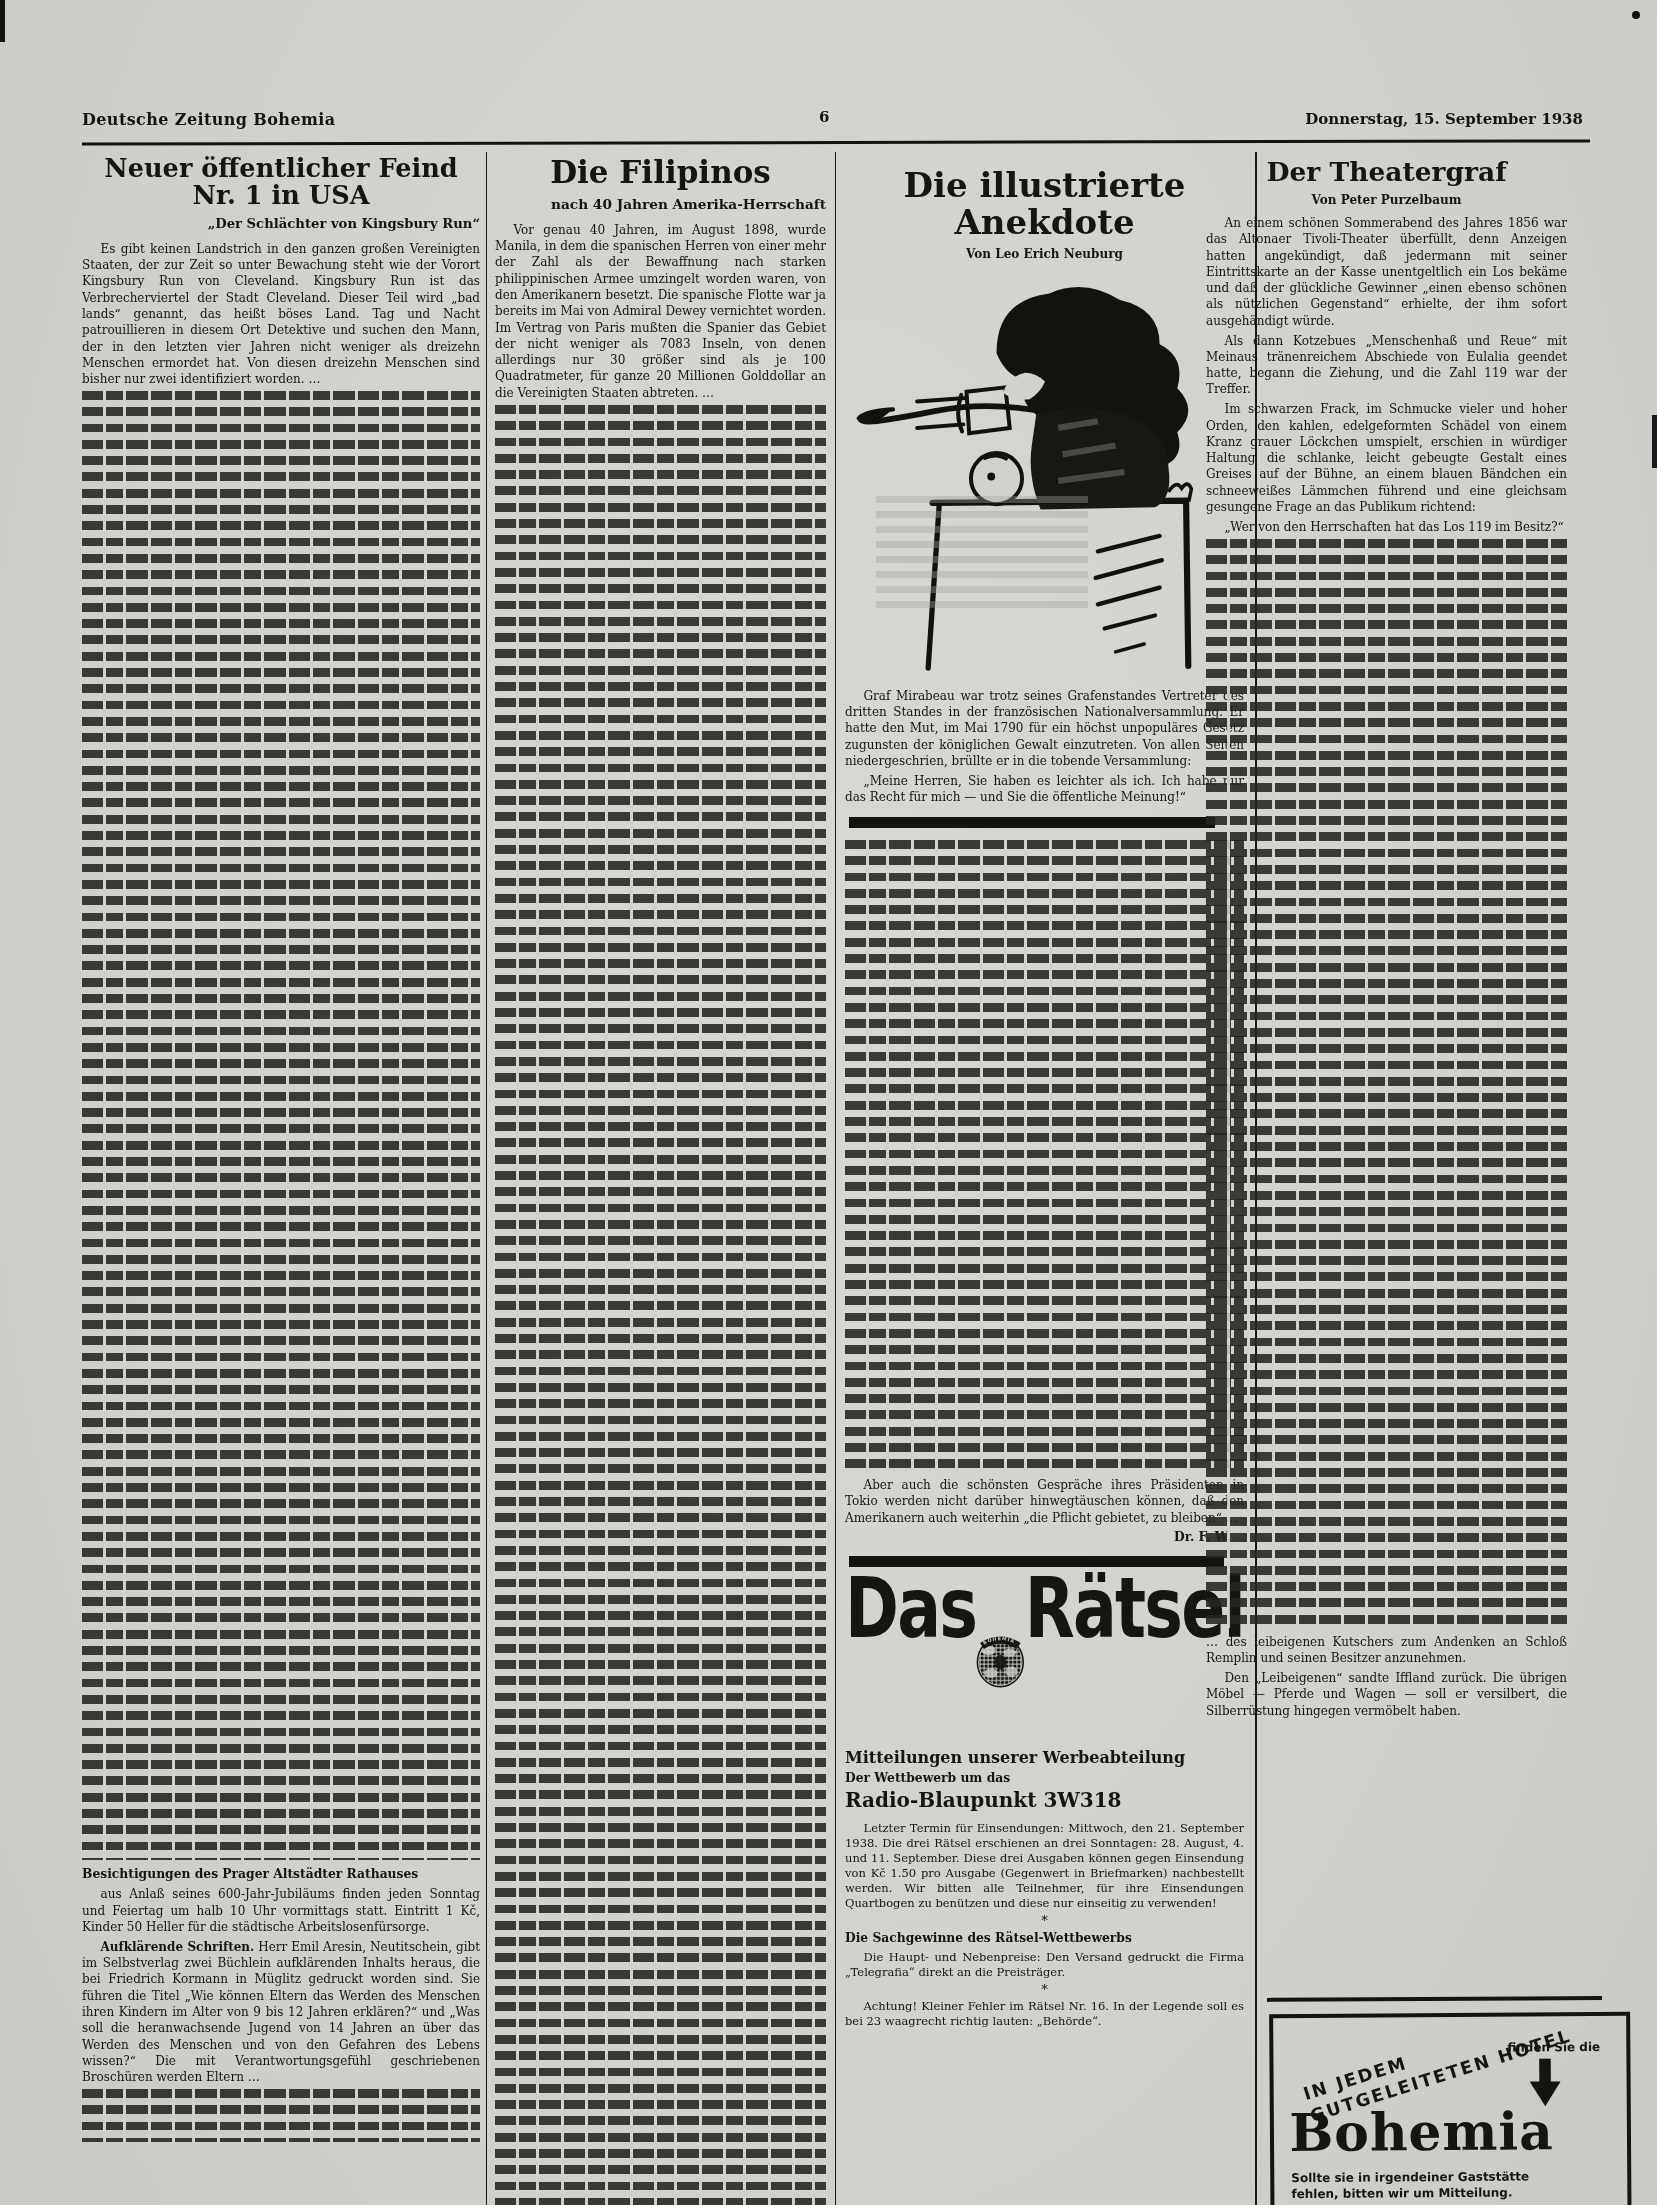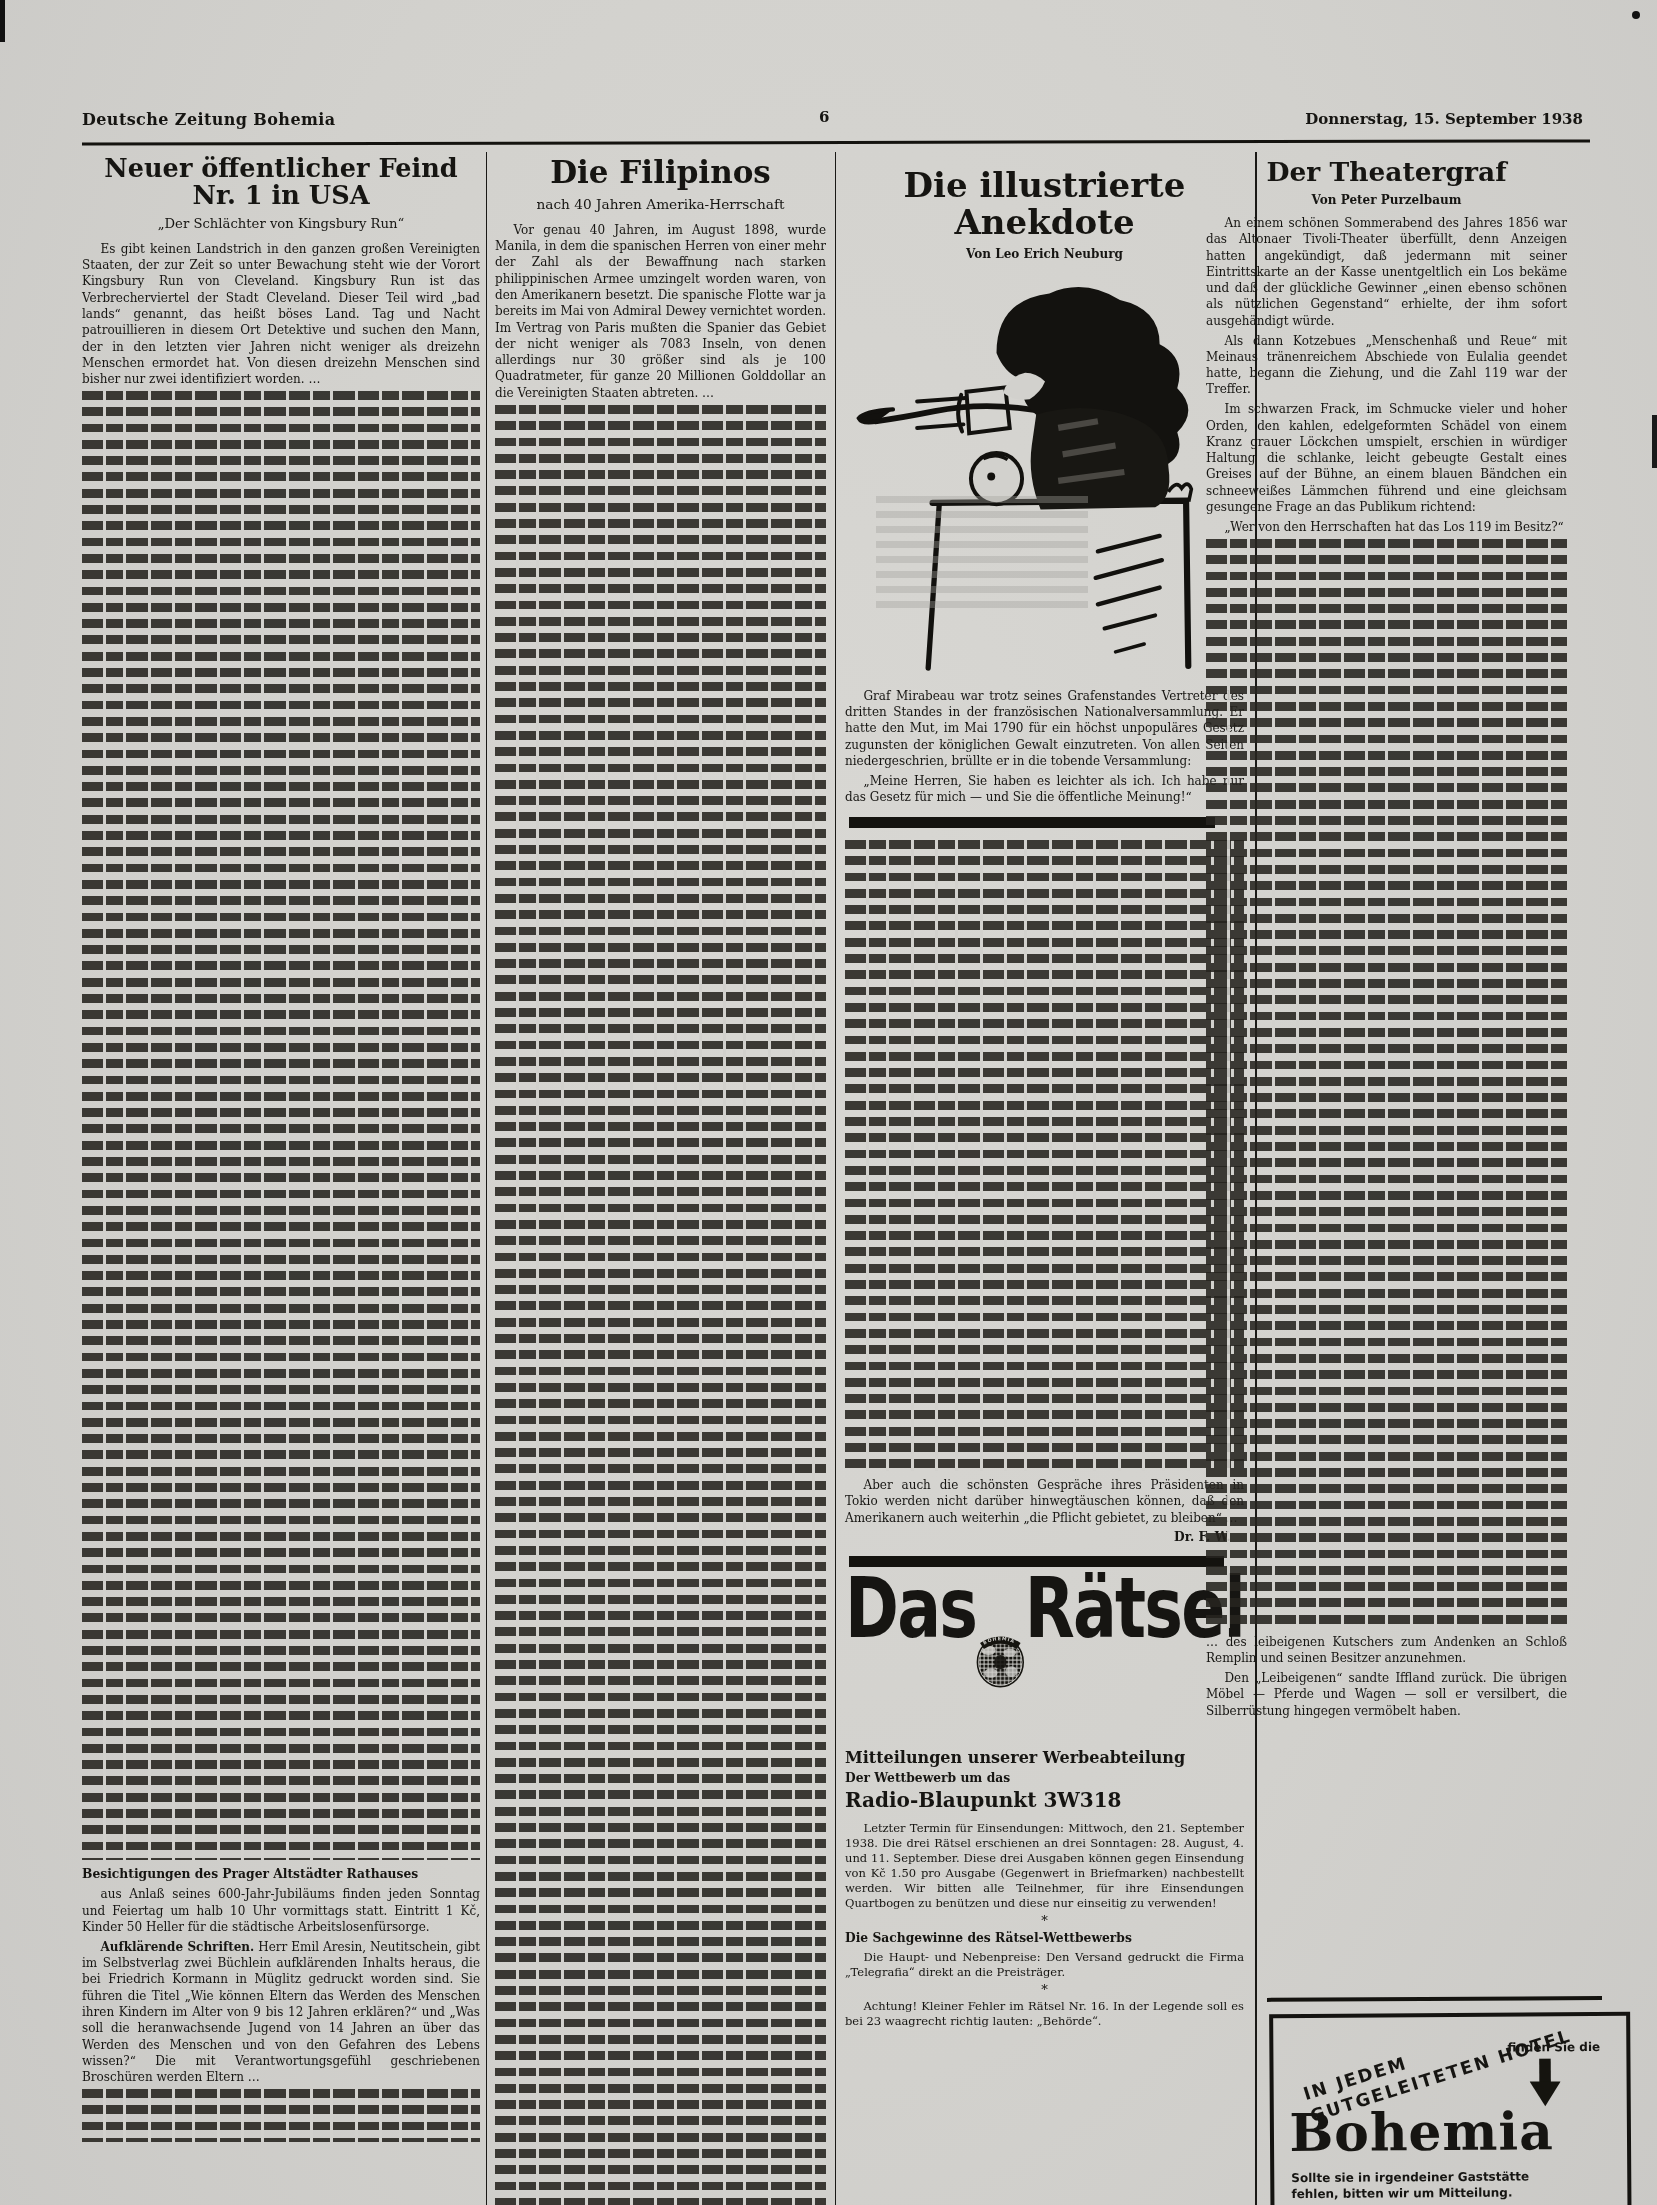--- a/index.html
+++ b/index.html
@@ -9,21 +9,21 @@
     font-family:"DejaVu Serif", serif;color:#161512;
   }
   .abs{position:absolute}
   .b{font-weight:bold}
   .ctr{}
   .jtext{font-size:12px;line-height:16.3px;text-align:justify}
   .jtext p{margin:0 0 3.5px 0;text-indent:18.5px}
   .jtext p.noind{text-indent:0}
   .col{position:absolute;top:152px}
   .headline{font-weight:bold;text-align:center;line-height:1.08;margin:0 0 6.2px 0}
-  .subhead{font-weight:normal;text-align:center;font-size:13.2px;margin:4.4px 0 9.7px 0}
+  .subhead{font-weight:bold;text-align:right;font-size:13.2px;margin:4.4px 0 9.7px 0}
   .byline{font-weight:bold;text-align:center;font-size:12px;margin:1.8px 0 8px 0}
   .vrule{position:absolute;width:1.3px;background:#1a1916}
   .hrule{position:absolute;background:#14130f}
   .thickrule{background:#14130f;height:11.5px;margin:11.5px 4.4px}
   
   .fill{
     margin:1.8px 0 6.2px 0;
     background-image:
       repeating-linear-gradient(90deg, rgba(0,0,0,0) 0 21px, #d2d1cd 21px 24px, rgba(0,0,0,0) 24px 41px, #d2d1cd 41px 44px, rgba(0,0,0,0) 44px 66px, #d2d1cd 66px 69px),
       repeating-linear-gradient(180deg, #26241f 0 8.8px, rgba(0,0,0,0) 8.8px 16.3px);
@@ -119,21 +119,21 @@
 
     <circle cx="330" cy="475" r="58" fill="#d2d1cd" stroke="#12110e" stroke-width="9"></circle>
     <circle cx="318" cy="470" r="9" fill="#12110e"></circle>
     <path d="M300 430 Q330 415 355 432" stroke="#12110e" stroke-width="8" fill="none"></path>
 
     <path d="M720 505 q18 -28 30 -8 q14 -20 22 2 l-6 28" stroke="#12110e" stroke-width="8" fill="none"></path>
   </svg>
 
   <div class="jtext" style="margin-top:13.2px">
     <p>Graf Mirabeau war trotz seines Grafenstandes Vertreter des dritten Standes in der französischen Nationalversammlung. Er hatte den Mut, im Mai 1790 für ein höchst unpopuläres Gesetz zugunsten der königlichen Gewalt einzutreten. Von allen Seiten niedergeschrien, brüllte er in die tobende Versammlung:</p>
-    <p class="quote b" style="font-weight:normal">„Meine Herren, Sie haben es leichter als ich. Ich habe nur das Gesetz für mich — und Sie die öffentliche Meinung!“</p>
+    <p class="quote b" style="font-weight:normal">„Meine Herren, Sie haben es leichter als ich. Ich habe nur das Recht für mich — und Sie die öffentliche Meinung!“</p>
   </div>
 
   <div class="thickrule" style="width:366px"></div>
 
   <div class="fill" style="height:631px"></div>
   <div class="jtext">
     <p>Aber auch die schönsten Gespräche ihres Präsidenten in Tokio werden nicht darüber hinwegtäuschen können, daß den Amerikanern auch weiterhin „die Pflicht gebietet, zu bleiben“ …</p>
   </div>
   <div class="sig">Dr. F. W.</div>
 

